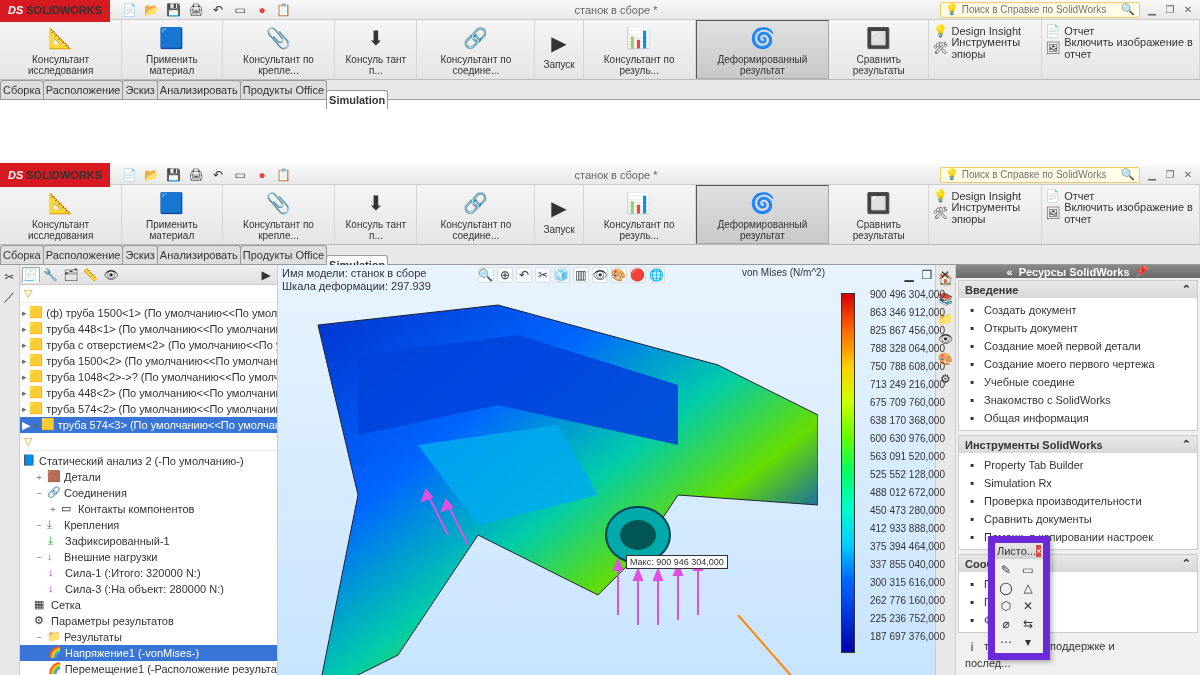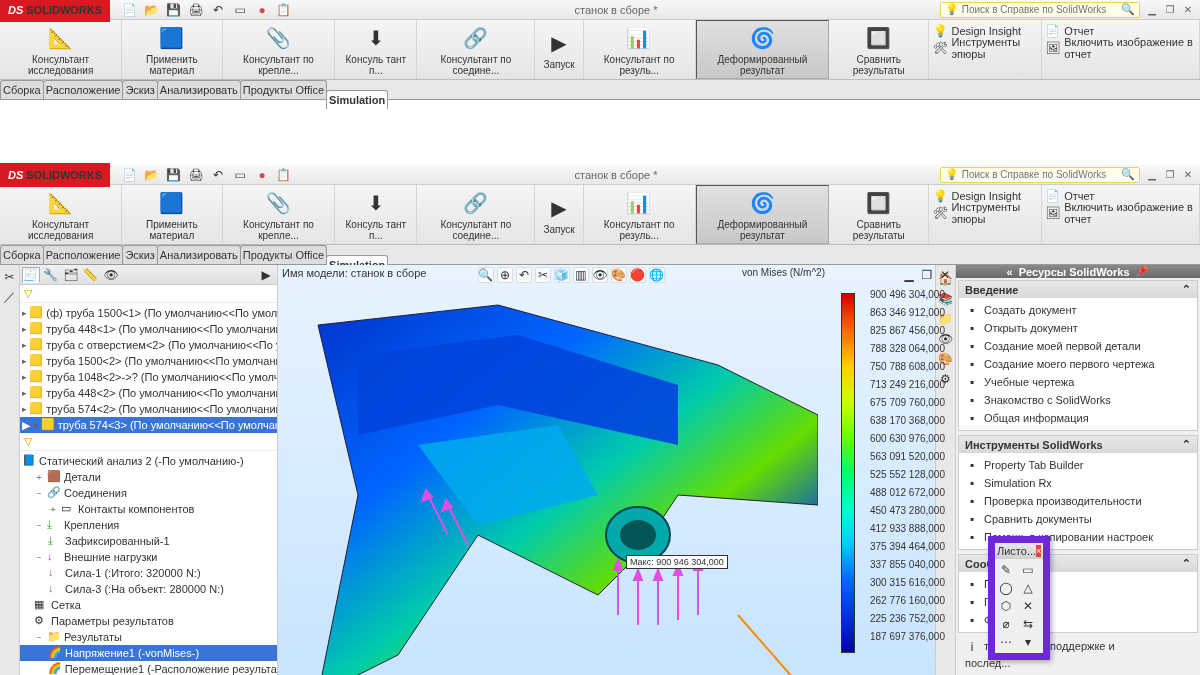--- a/index.html
+++ b/index.html
@@ -424,20 +424,21 @@
       <span class="ico">🔴</span>
       <span class="ico">🌐</span>
     </div>
     <div class="closebtns">
       <span class="ico">▁</span>
       <span class="ico">❐</span>
       <span class="ico">✕</span>
     </div>
     <div class="infotext">
       <div>Имя модели: станок в сборе</div>
+      <div>Шкала деформации: 297.939</div>
     </div>
     <div class="plottype">von Mises (N/m^2)</div>
 
     <svg class="model" viewBox="0 0 520 400">
       <defs>
         <linearGradient id="fea" x1="0" y1="0" x2="1" y2="1">
           <stop offset="0%" stop-color="#0033cc"></stop>
               <stop offset="30%" stop-color="#0066ff"></stop>
           <stop offset="50%" stop-color="#00ccaa"></stop>
               <stop offset="65%" stop-color="#66dd00"></stop>
@@ -515,21 +516,21 @@
             <div class="rlink">
               <span class="ico">▪</span>
               <span>Создание моей первой детали</span>
             </div>
             <div class="rlink">
               <span class="ico">▪</span>
               <span>Создание моего первого чертежа</span>
             </div>
             <div class="rlink">
               <span class="ico">▪</span>
-              <span>Учебные чертежа</span>
+              <span>Учебные соедине</span>
             </div>
             <div class="rlink">
               <span class="ico">▪</span>
               <span>Знакомство с SolidWorks</span>
             </div>
             <div class="rlink">
               <span class="ico">▪</span>
               <span>Общая информация</span>
             </div>
           </div>

